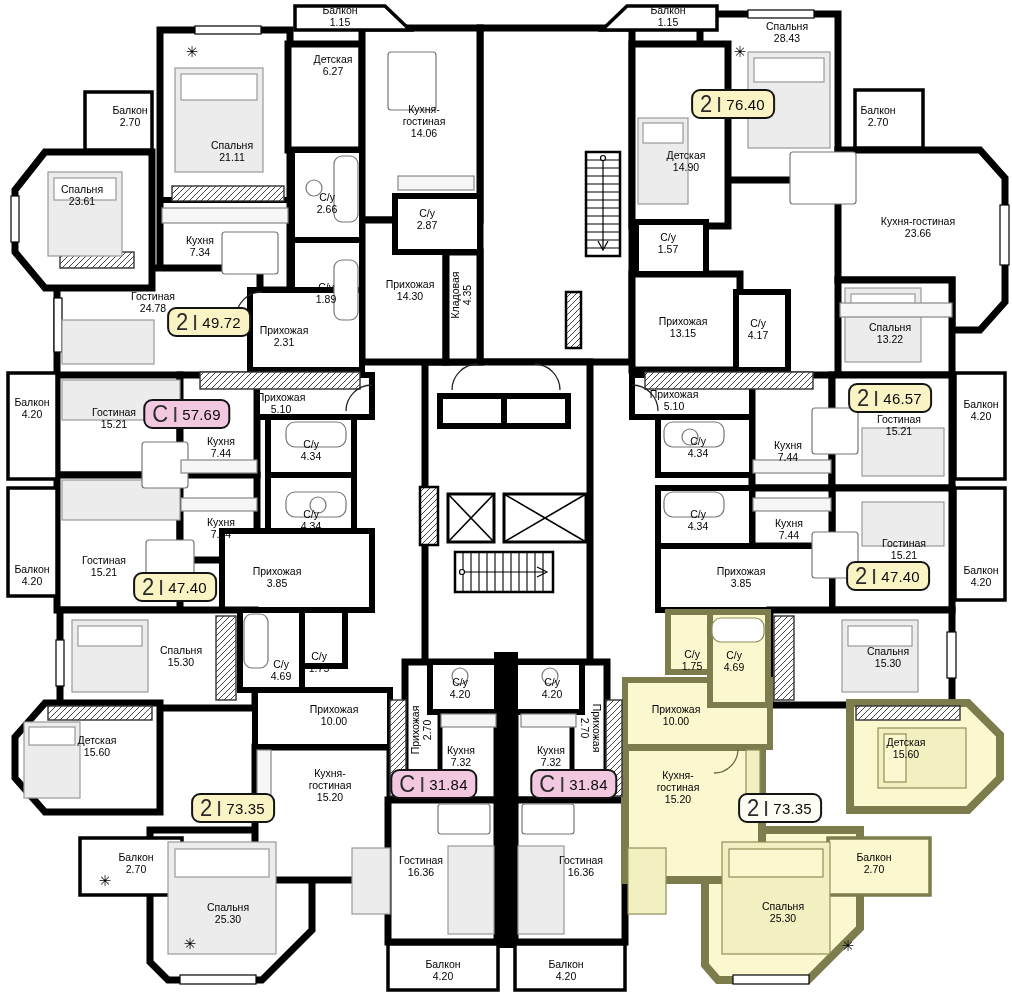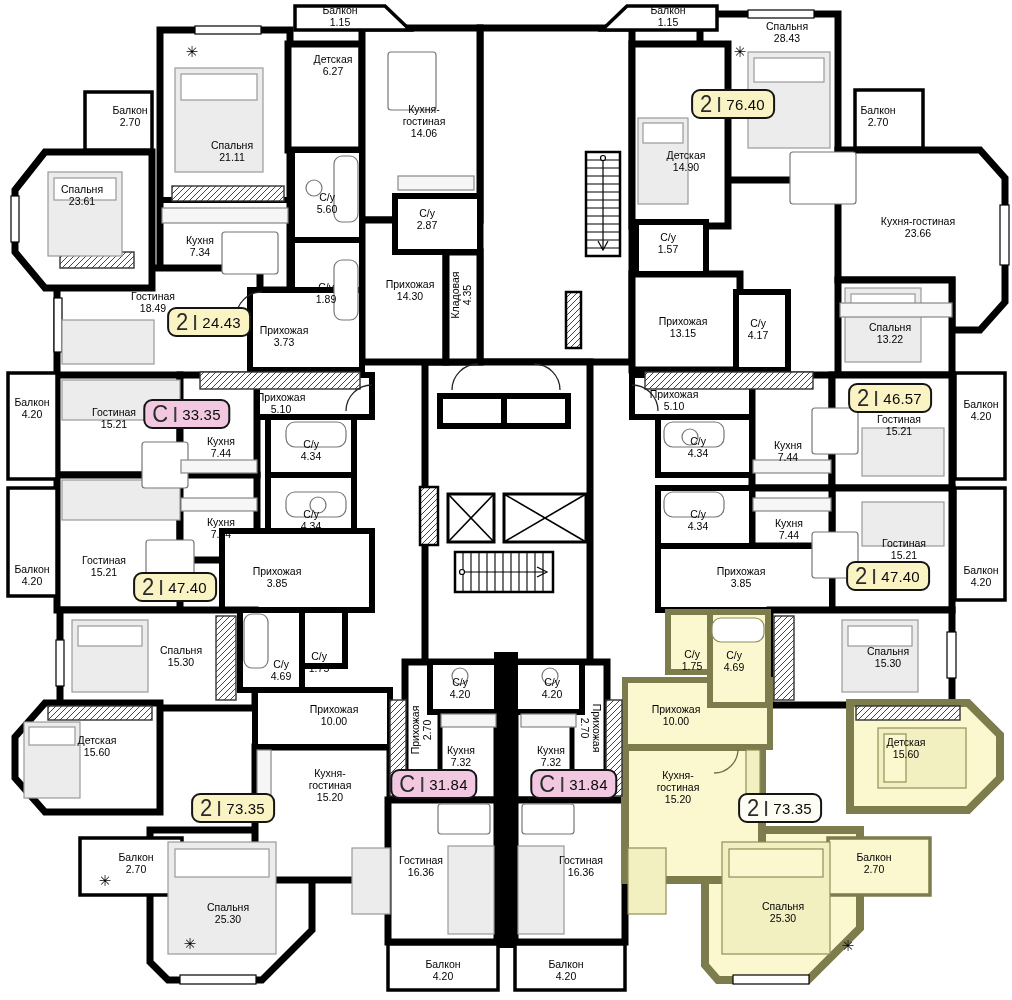--- a/index.html
+++ b/index.html
@@ -311,33 +311,33 @@
       <div class="room-label" style="left: 82px; top: 196px; transform: translate(-50%, -50%);">
         <div class="nm">Спальня</div>
         <div class="ar">23.61</div>
       </div>
       <div class="room-label" style="left: 200px; top: 247px; transform: translate(-50%, -50%);">
         <div class="nm">Кухня</div>
         <div class="ar">7.34</div>
       </div>
       <div class="room-label" style="left: 153px; top: 303px; transform: translate(-50%, -50%);">
         <div class="nm">Гостиная</div>
-        <div class="ar">18.49</div>
+        <div class="ar">24.78</div>
       </div>
       <div class="room-label" style="left: 327px; top: 204px; transform: translate(-50%, -50%);">
         <div class="nm">С/у</div>
-        <div class="ar">5.60</div>
+        <div class="ar">2.66</div>
       </div>
       <div class="room-label" style="left: 326px; top: 294px; transform: translate(-50%, -50%);">
         <div class="nm">С/у</div>
         <div class="ar">1.89</div>
       </div>
       <div class="room-label" style="left: 284px; top: 337px; transform: translate(-50%, -50%);">
         <div class="nm">Прихожая</div>
-        <div class="ar">3.73</div>
+        <div class="ar">2.31</div>
       </div>
       <div class="room-label" style="left: 340px; top: 17px; transform: translate(-50%, -50%);">
         <div class="nm">Балкон</div>
         <div class="ar">1.15</div>
       </div>
       <div class="room-label" style="left: 424px; top: 122px; transform: translate(-50%, -50%); width: 66px; white-space: normal;">
         <div class="nm">Кухня-гостиная</div>
         <div class="ar">14.06</div>
       </div>
       <div class="room-label" style="left: 427px; top: 220px; transform: translate(-50%, -50%);">
@@ -575,26 +575,26 @@
       <div class="lamp" style="left: 192px; top: 52px;">✳</div>
       <div class="lamp" style="left: 740px; top: 52px;">✳</div>
       <div class="lamp" style="left: 105px; top: 881px;">✳</div>
       <div class="lamp" style="left: 190px; top: 944px;">✳</div>
       <div class="lamp" style="left: 848px; top: 946px;">✳</div>
     </div>
 <div id="badges-layer">
       <div class="badge" style="left: 209px; top: 322px; background: rgb(250, 244, 196);">
         <span class="type">2</span>
         <span class="sep"></span>
-        <span class="area">24.43</span>
+        <span class="area">49.72</span>
       </div>
       <div class="badge" style="left: 187px; top: 414px; background: rgb(242, 200, 224);">
         <span class="type">С</span>
         <span class="sep"></span>
-        <span class="area">33.35</span>
+        <span class="area">57.69</span>
       </div>
       <div class="badge" style="left: 175px; top: 587px; background: rgb(250, 244, 196);">
         <span class="type">2</span>
         <span class="sep"></span>
         <span class="area">47.40</span>
       </div>
       <div class="badge" style="left: 233px; top: 808px; background: rgb(250, 244, 196);">
         <span class="type">2</span>
         <span class="sep"></span>
         <span class="area">73.35</span>

